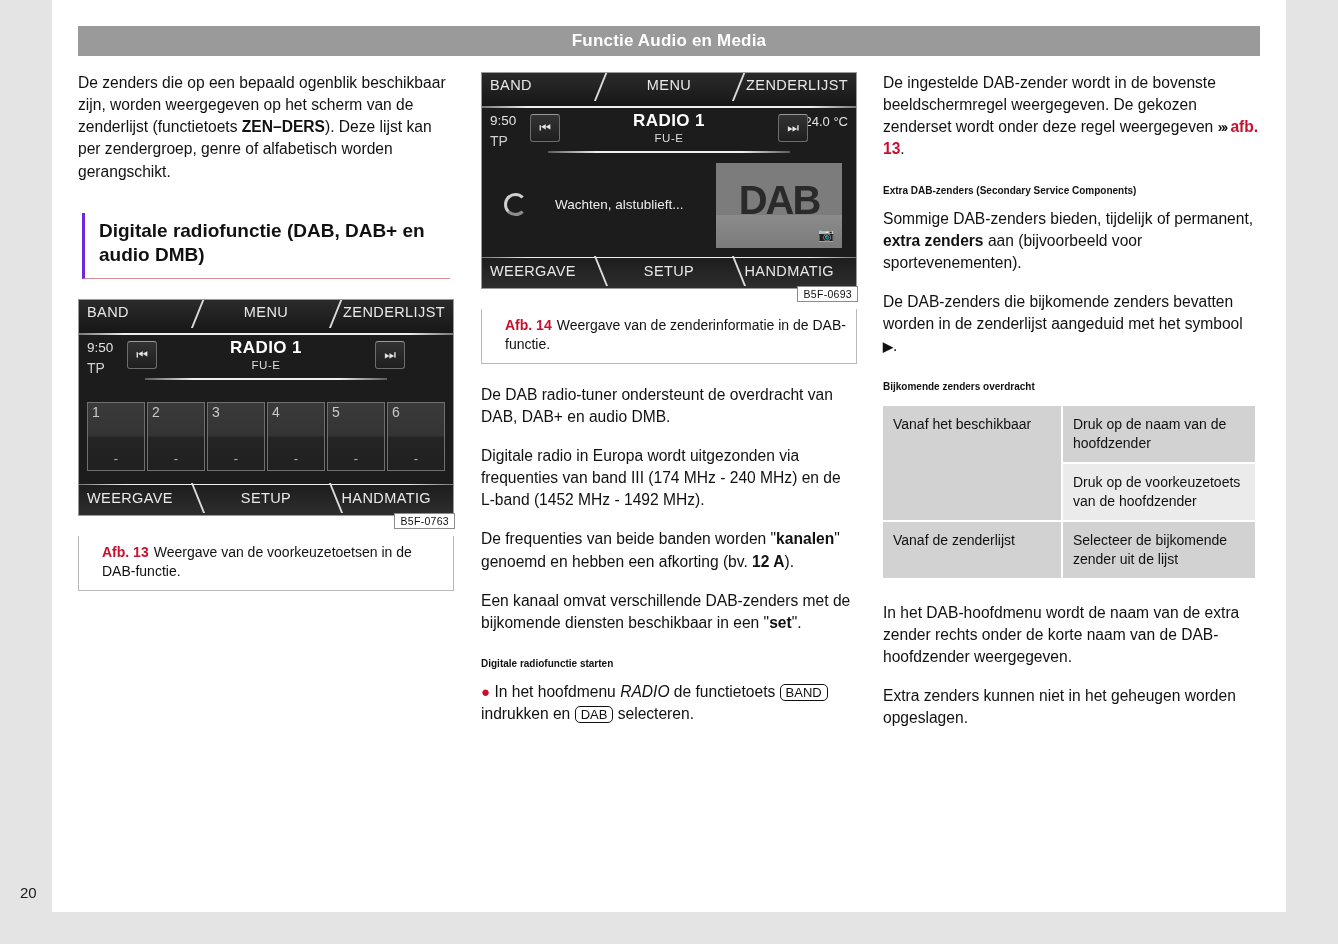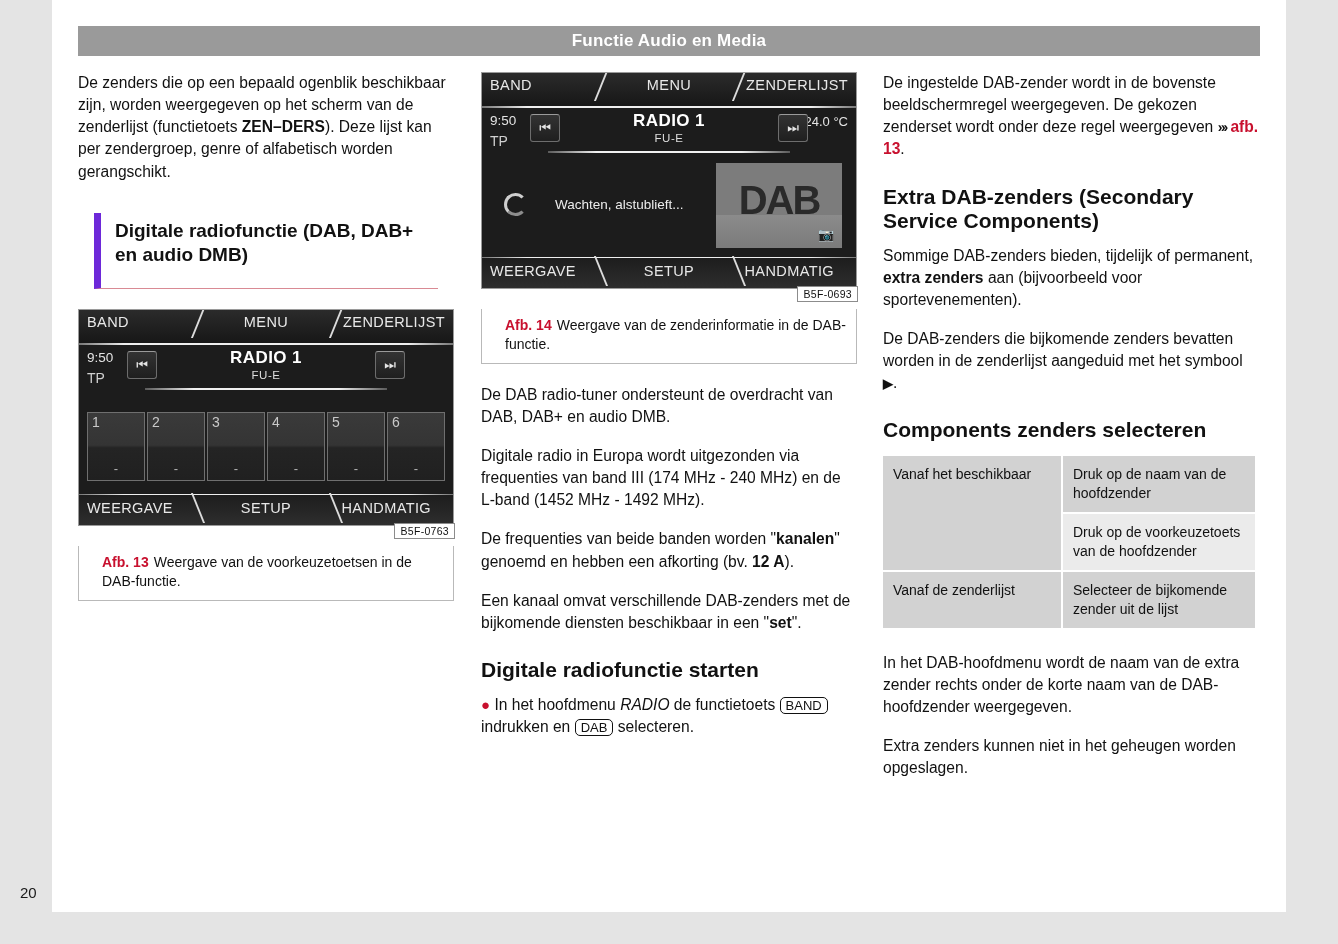--- a/index.html
+++ b/index.html
@@ -31,27 +31,27 @@
   .col2{left:403px;}
   .col3{left:805px;}
 
   p{margin:0 0 17px 0;font-size:15.6px;line-height:1.42;color:#111;}
   b{font-weight:bold;}
   i{font-style:italic;}
   .red{color:#c8102e;font-weight:bold;}
   .arrows{font-weight:bold;letter-spacing:-2px;font-size:14px;}
 
   h2.section{
-    margin:16px;padding:6px 0 20px 14px;
+    margin:4px;padding:6px 0 10px 14px;
     font-size:19px;font-weight:bold;line-height:1.3;color:#111;
-    border-left:7px solid #6d28d9;
+    border-left:3px solid #6d28d9;
     border-bottom:1px solid #d98a94;
   }
   .section-wrap{margin:30px 0 20px 0;}
-  h3{margin:0 0 12px 0;font-size:21px;font-weight:bold;color:#111;}
+  h3{margin:0 0 12px 0;font-size:10px;font-weight:bold;color:#111;}
   h3.sp{margin-top:24px;}
 
   
   .screen{
     position:relative;width:374px;height:215px;
     background:#1c1c1c;border:1px solid #9a9a9a;
     overflow:hidden;font-family:"Liberation Sans",sans-serif;
   }
   .scr-top{
     position:absolute;left:0;top:0;width:100%;height:34px;
@@ -333,21 +333,21 @@
 
 
     <p><span>De ingestelde DAB-zender wordt in de bovenste beeldschermregel weergegeven. De gekozen zenderset wordt onder deze regel weergegeven </span><b class="arrows">»›</b> <span class="red">afb. 13</span><span>.</span></p>
 
     <h3 class="sp">Extra DAB-zenders (Secondary Service Components)</h3>
 
     <p><span>Sommige DAB-zenders bieden, tijdelijk of permanent, </span><b>extra zenders</b><span> aan (bijvoorbeeld voor sportevenementen).</span></p>
 
     <p><span>De DAB-zenders die bijkomende zenders bevatten worden in de zenderlijst aangeduid met het symbool </span><b class="tri">▶</b><span>.</span></p>
 
-    <h3 class="sp">Components zenders selecteren</h3>
+    <h3 class="sp">Bijkomende zenders overdracht</h3>
 
     <table class="tbl">
       <tbody>
           <tr>
         <td class="c1" rowspan="2">Vanaf het beschikbaar</td>
         <td>Druk op de naam van de hoofdzender</td>
       </tr>
       <tr>
         <td class="alt">Druk op de voorkeuzetoets van de hoofdzender</td>
       </tr>

